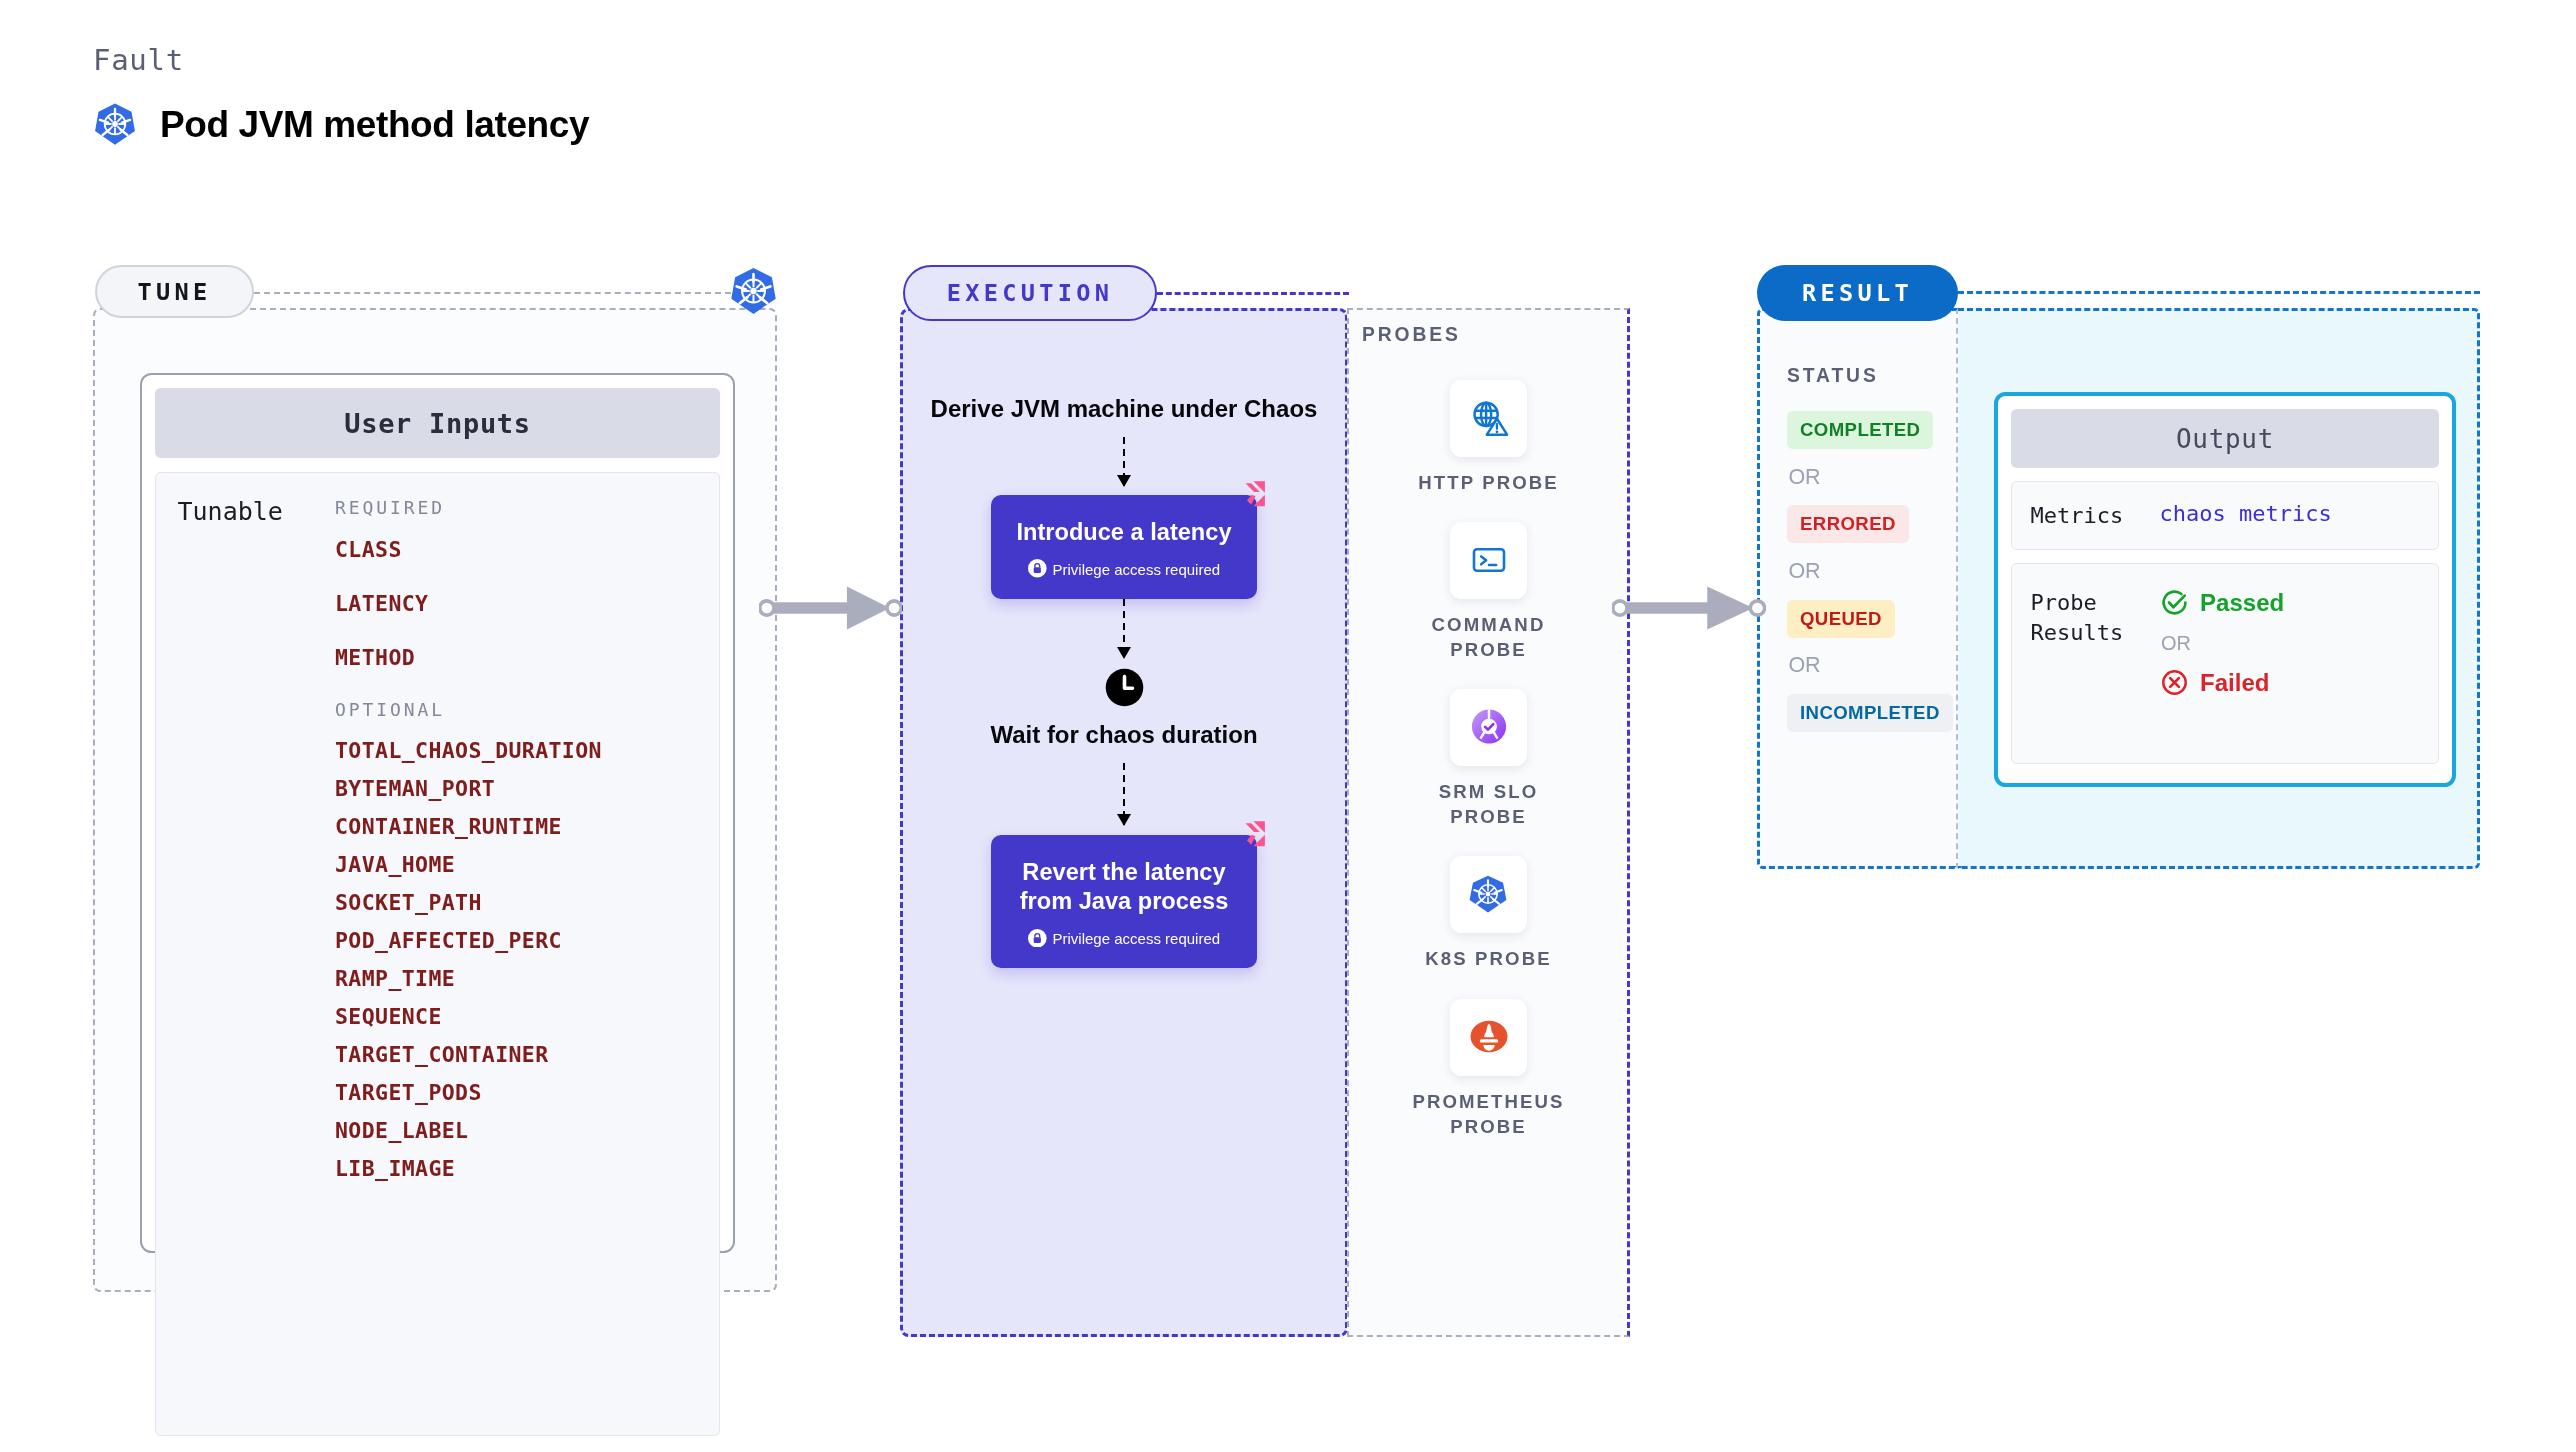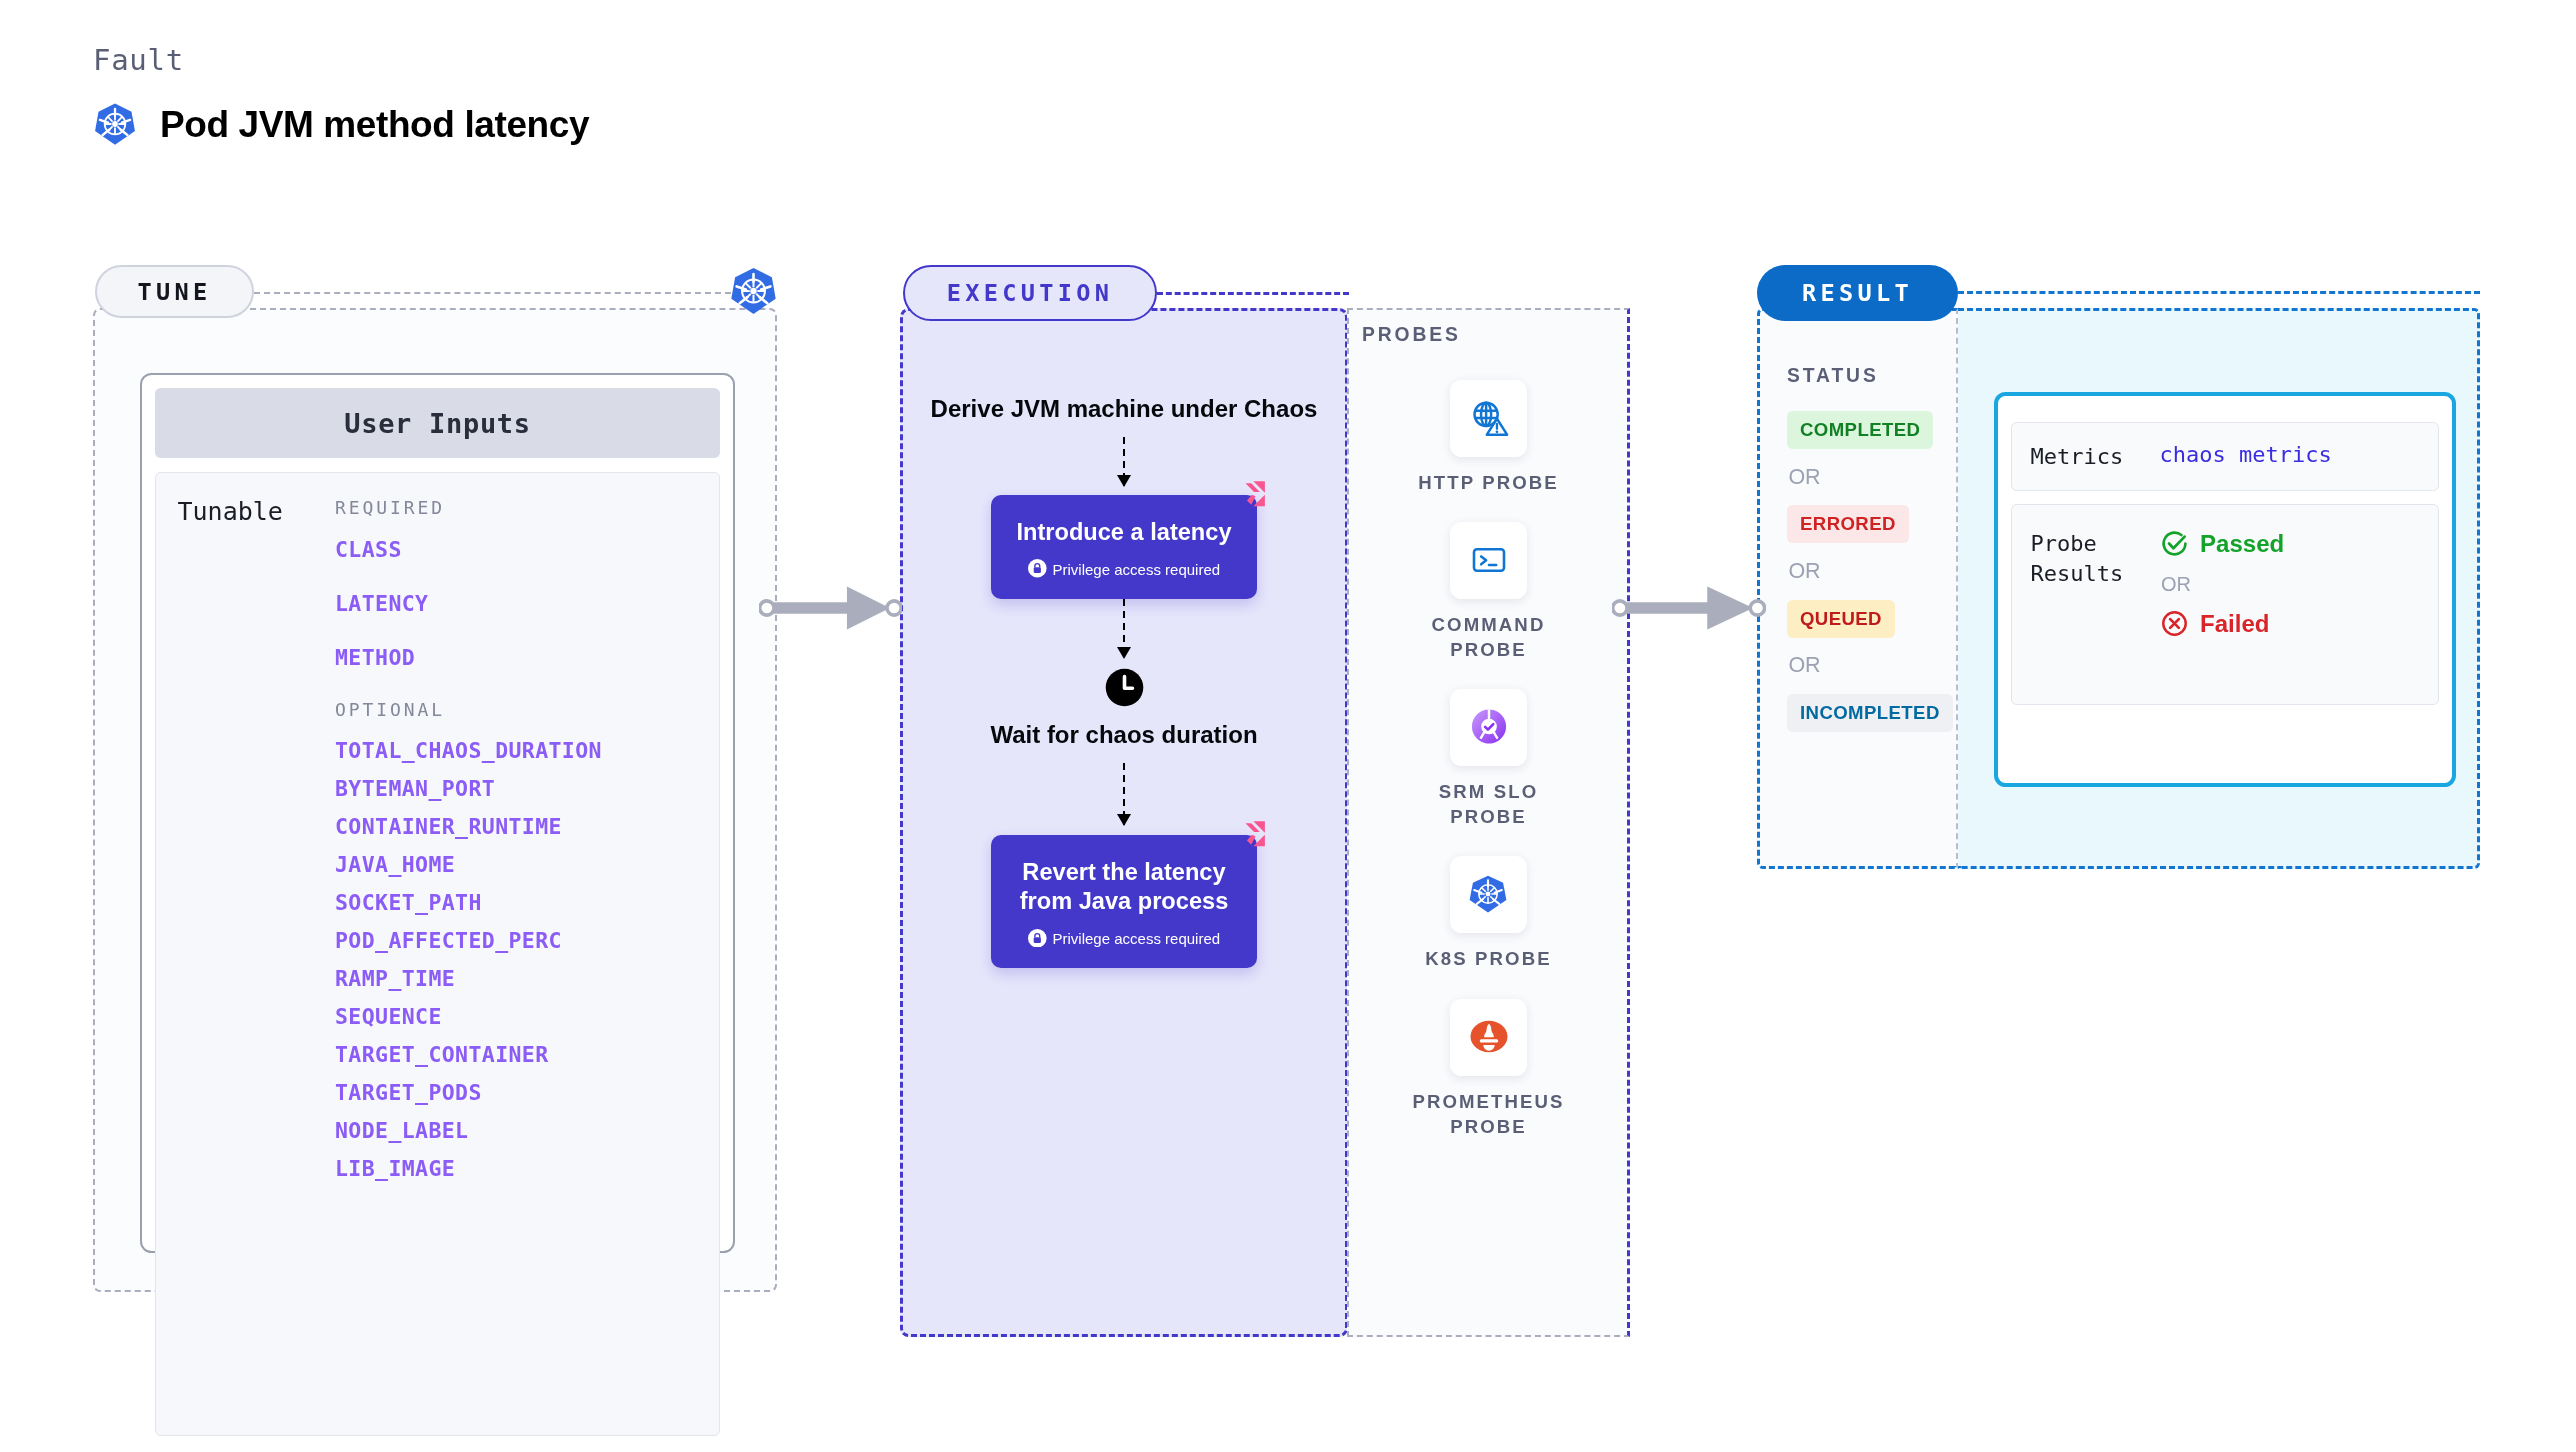--- a/index.html
+++ b/index.html
@@ -158,21 +158,21 @@
     font-family: "DejaVu Sans Mono", monospace;
     font-size: 18px;
     letter-spacing: 2.9px;
     color: #83889a;
     margin-bottom: 18.6px;
   }
   .param {
     font-family: "DejaVu Sans Mono", monospace;
     font-size: 21.5px;
     font-weight: bold;
-    color: #8b5cf6;
+    color: #7f1d1d;
     letter-spacing: 0.4px;
   }
   #required-list .param { margin-bottom: 29px; }
   #optional-caption { margin-top: 2.9px; }
   #optional-list .param { margin-bottom: 13px; }
 
   
   #exec-flow {
     position: absolute;
     left: 900px; top: 308px; width: 448px; height: 1029px;
@@ -576,20 +576,21 @@
   <div><span class="status-badge" style="background:#fbe7e7;color:#cf2222;">ERRORED</span></div>
   <div class="or-text">OR</div>
 
   <div><span class="status-badge" style="background:#fdeec3;color:#c01b1b;">QUEUED</span></div>
   <div class="or-text">OR</div>
 
   <div><span class="status-badge" style="background:#eef0f4;color:#0369a1;">INCOMPLETED</span></div>
 </div>
 
 <div id="output-card">
+  <div id="output-header">Output</div>
 
   <div class="output-row">
     <div class="output-key">Metrics</div>
     <div id="metrics-value">chaos metrics</div>
   </div>
 
   <div class="output-row" id="probe-results-row">
     <div class="output-key">Probe Results</div>
     <div>
       <div class="pr-line">

